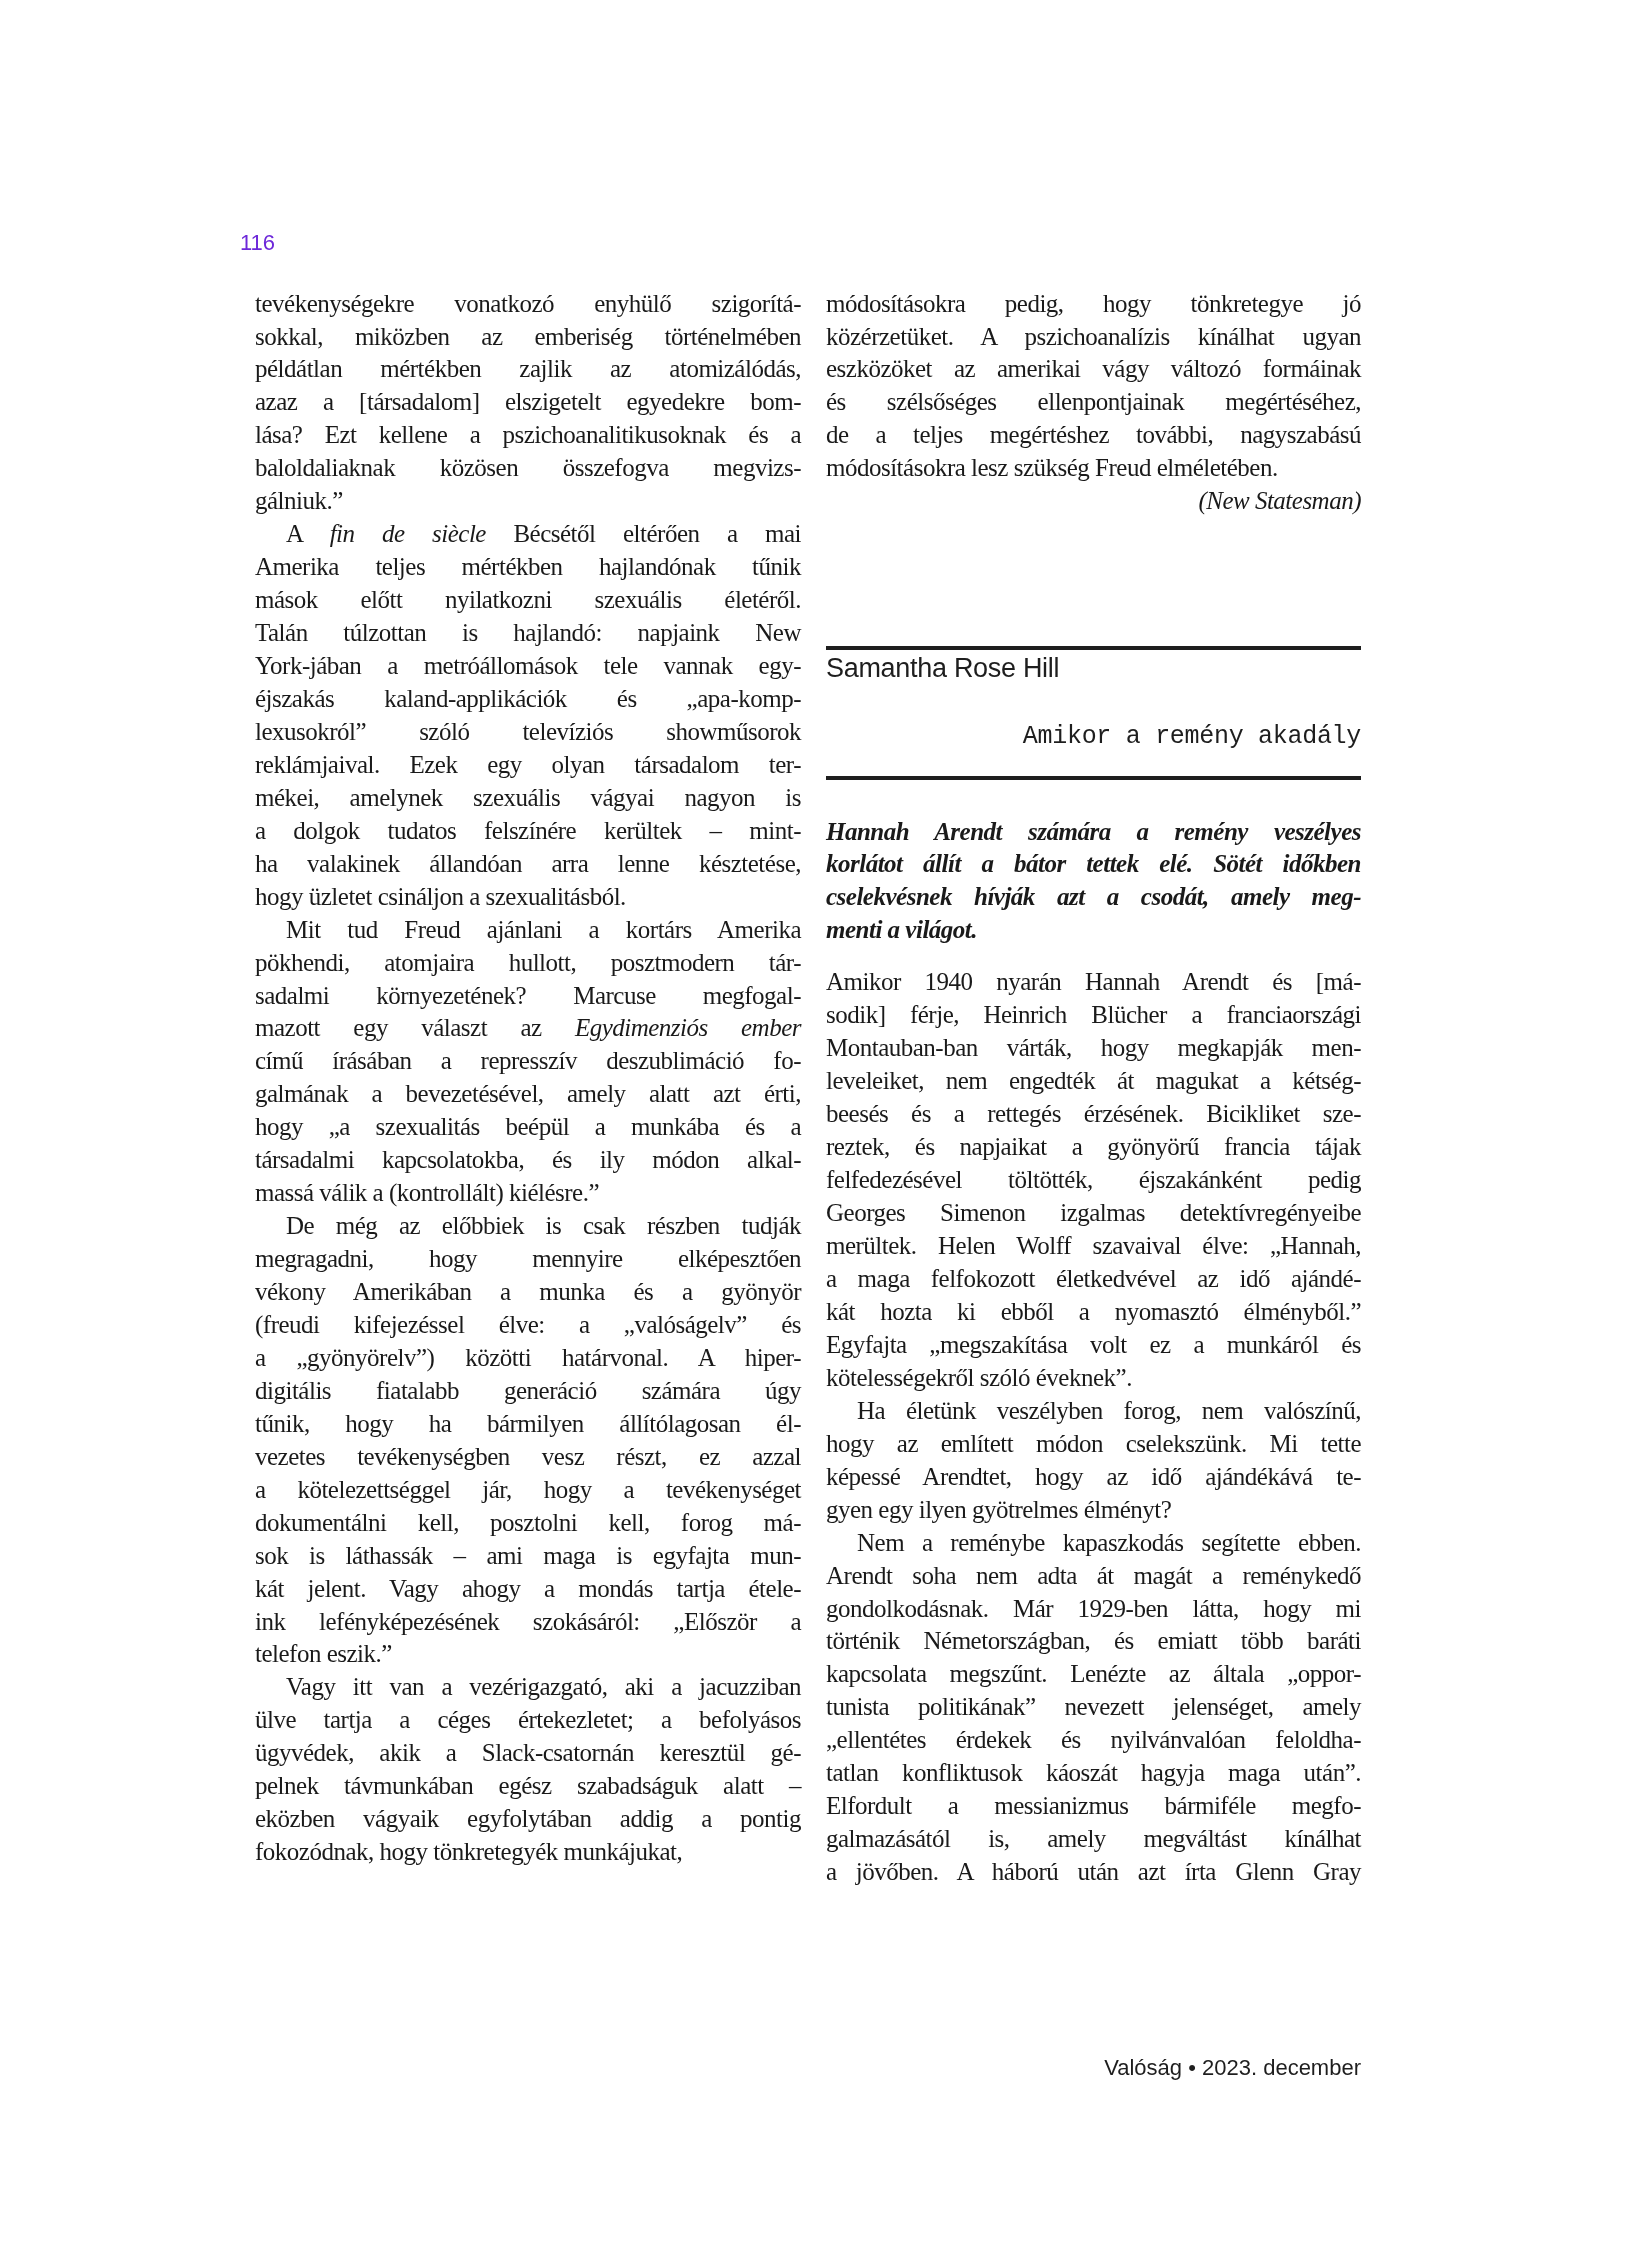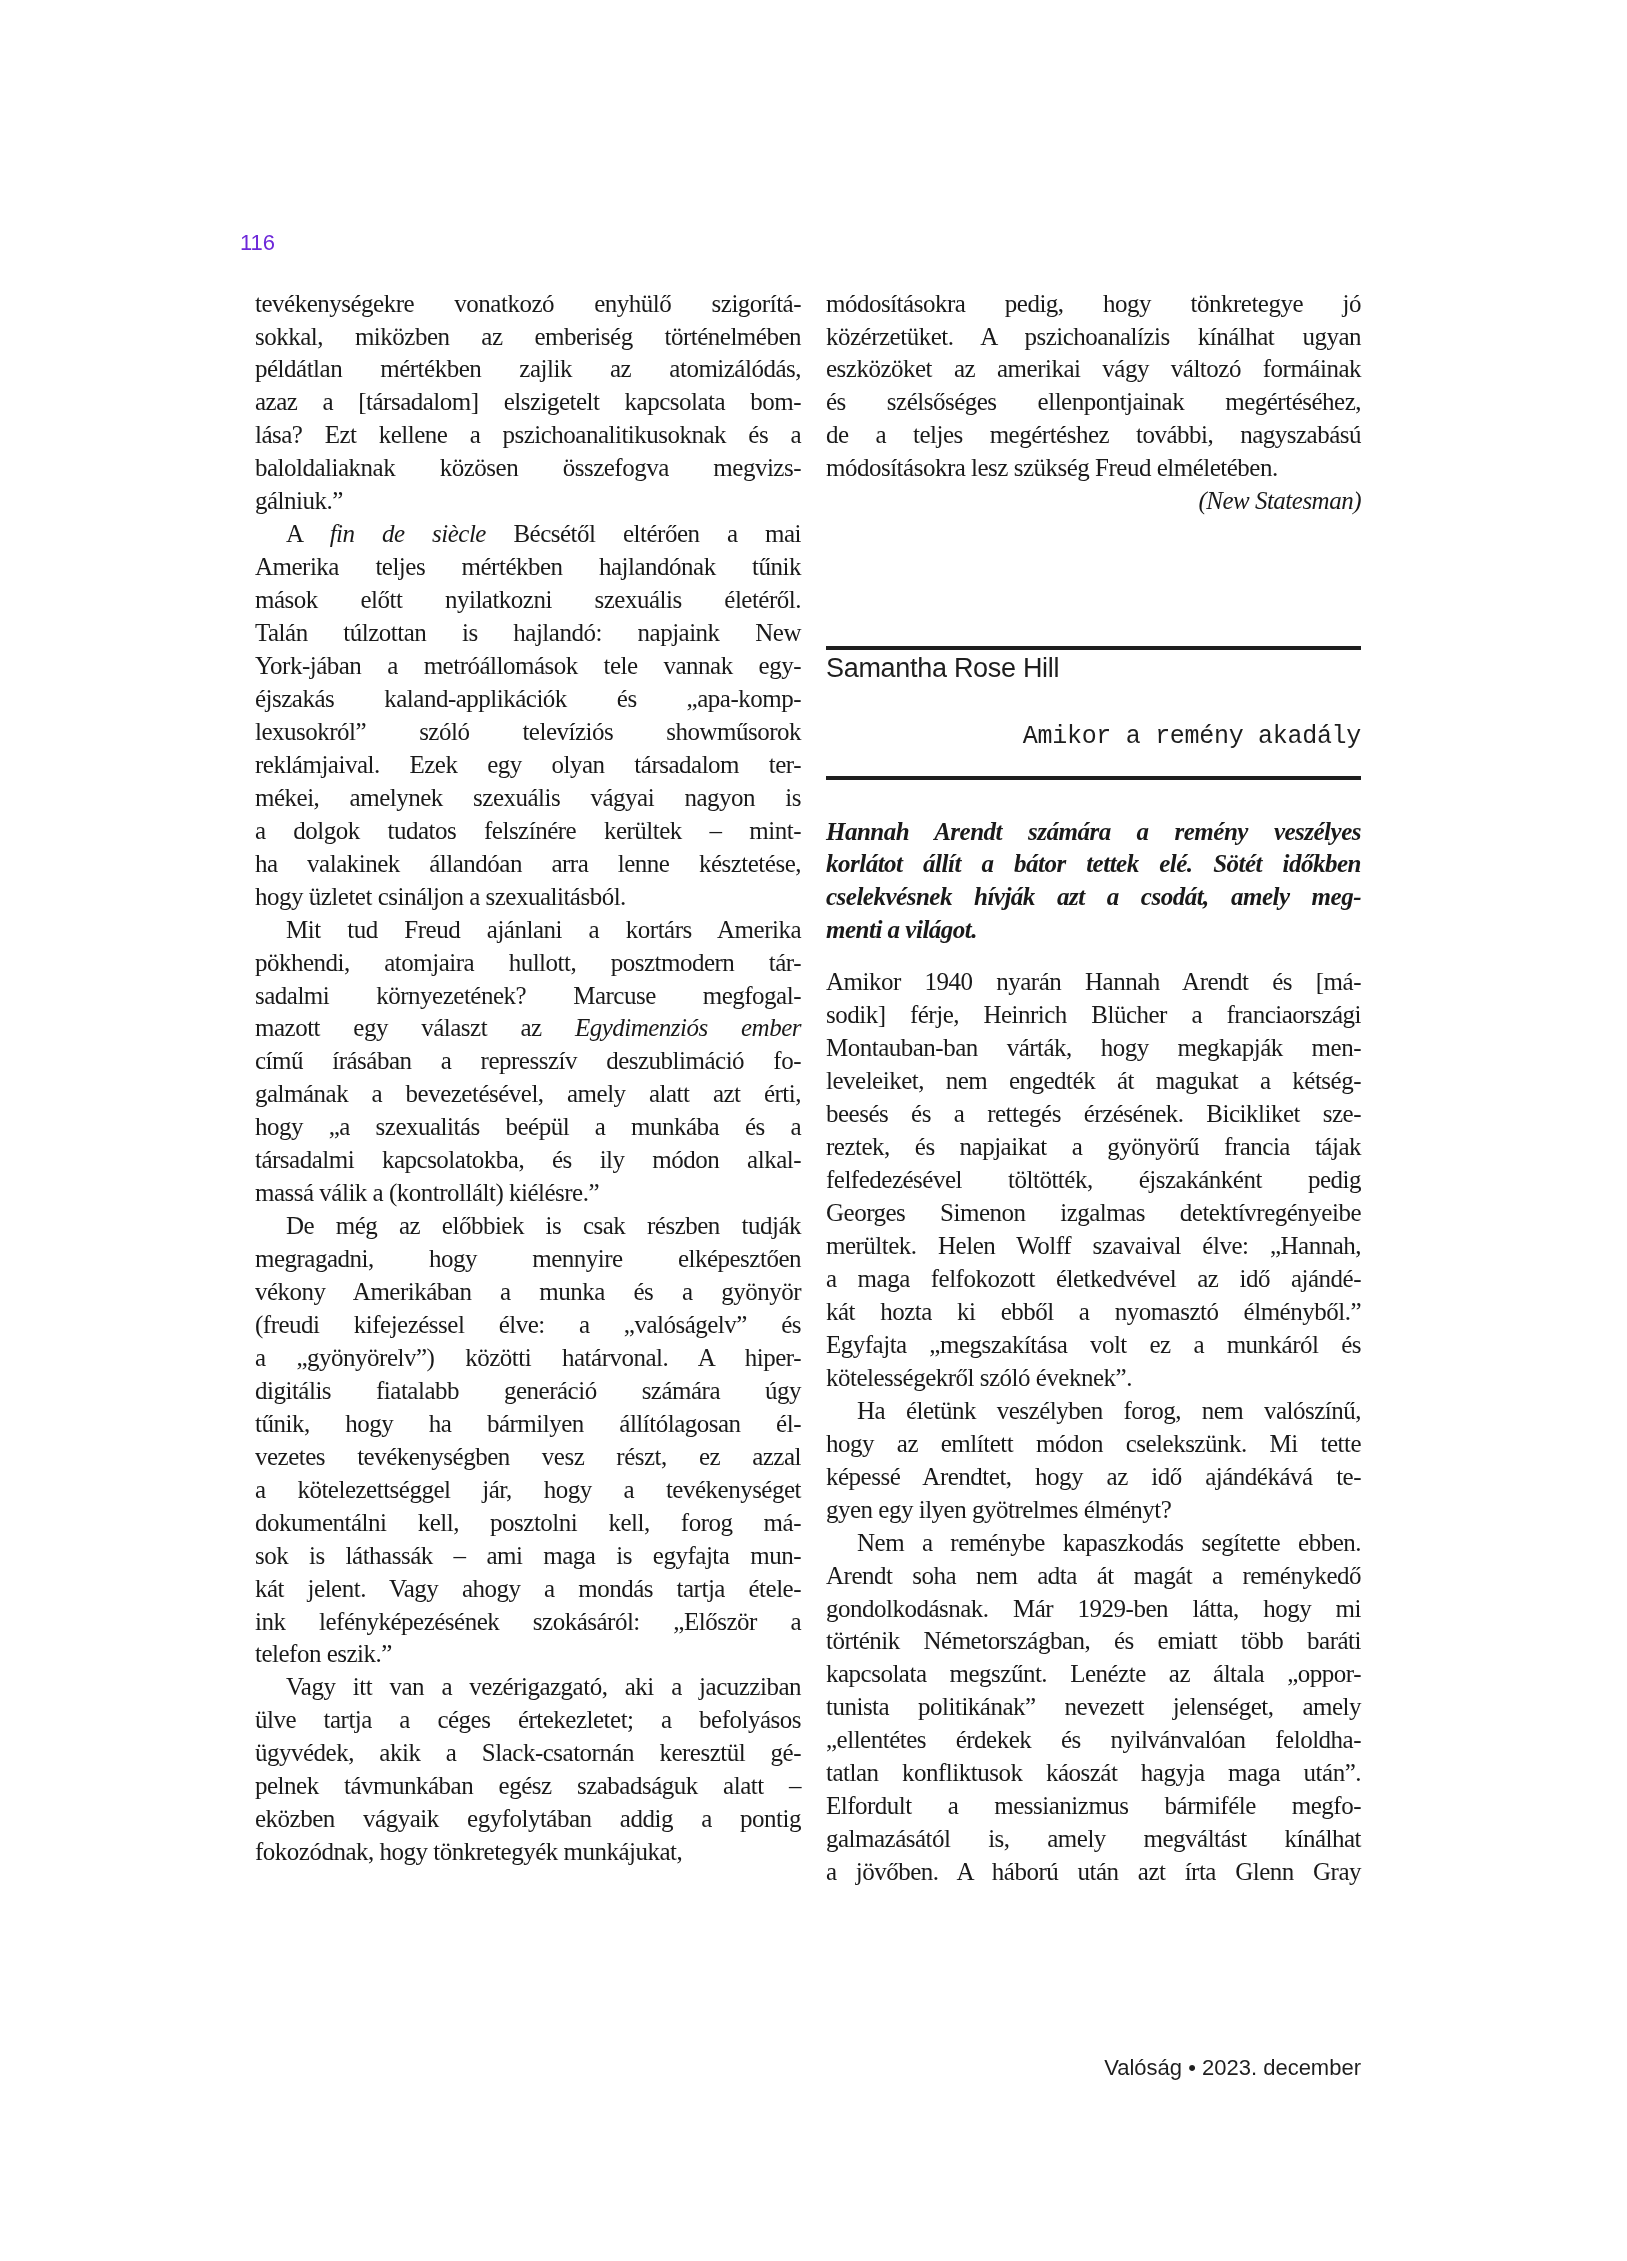--- a/index.html
+++ b/index.html
@@ -26,21 +26,21 @@
 </style>
 </head>
 <body>
 
 <div class="page-number">116</div>
 
 <div class="col col-left" id="left-col">
     <div class="line" style="top: 287px;">tevékenységekre vonatkozó enyhülő szigorítá-</div>
     <div class="line" style="top: 320px;">sokkal, miközben az emberiség történelmében</div>
     <div class="line" style="top: 352px;">példátlan mértékben zajlik az atomizálódás,</div>
-    <div class="line" style="top: 385px;">azaz a [társadalom] elszigetelt kapcsolata bom-</div>
+    <div class="line" style="top: 385px;">azaz a [társadalom] elszigetelt egyedekre bom-</div>
     <div class="line" style="top: 418px;">lása? Ezt kellene a pszichoanalitikusoknak és a</div>
     <div class="line" style="top: 451px;">baloldaliaknak közösen összefogva megvizs-</div>
     <div class="line last" style="top: 484px;">gálniuk.”</div>
     <div class="line indent" style="top: 517px;">A <i>fin de siècle</i> Bécsétől eltérően a mai</div>
     <div class="line" style="top: 550px;">Amerika teljes mértékben hajlandónak tűnik</div>
     <div class="line" style="top: 583px;">mások előtt nyilatkozni szexuális életéről.</div>
     <div class="line" style="top: 616px;">Talán túlzottan is hajlandó: napjaink New</div>
     <div class="line" style="top: 649px;">York-jában a metróállomások tele vannak egy-</div>
     <div class="line" style="top: 682px;">éjszakás kaland-applikációk és „apa-komp-</div>
     <div class="line" style="top: 715px;">lexusokról” szóló televíziós showműsorok</div>

